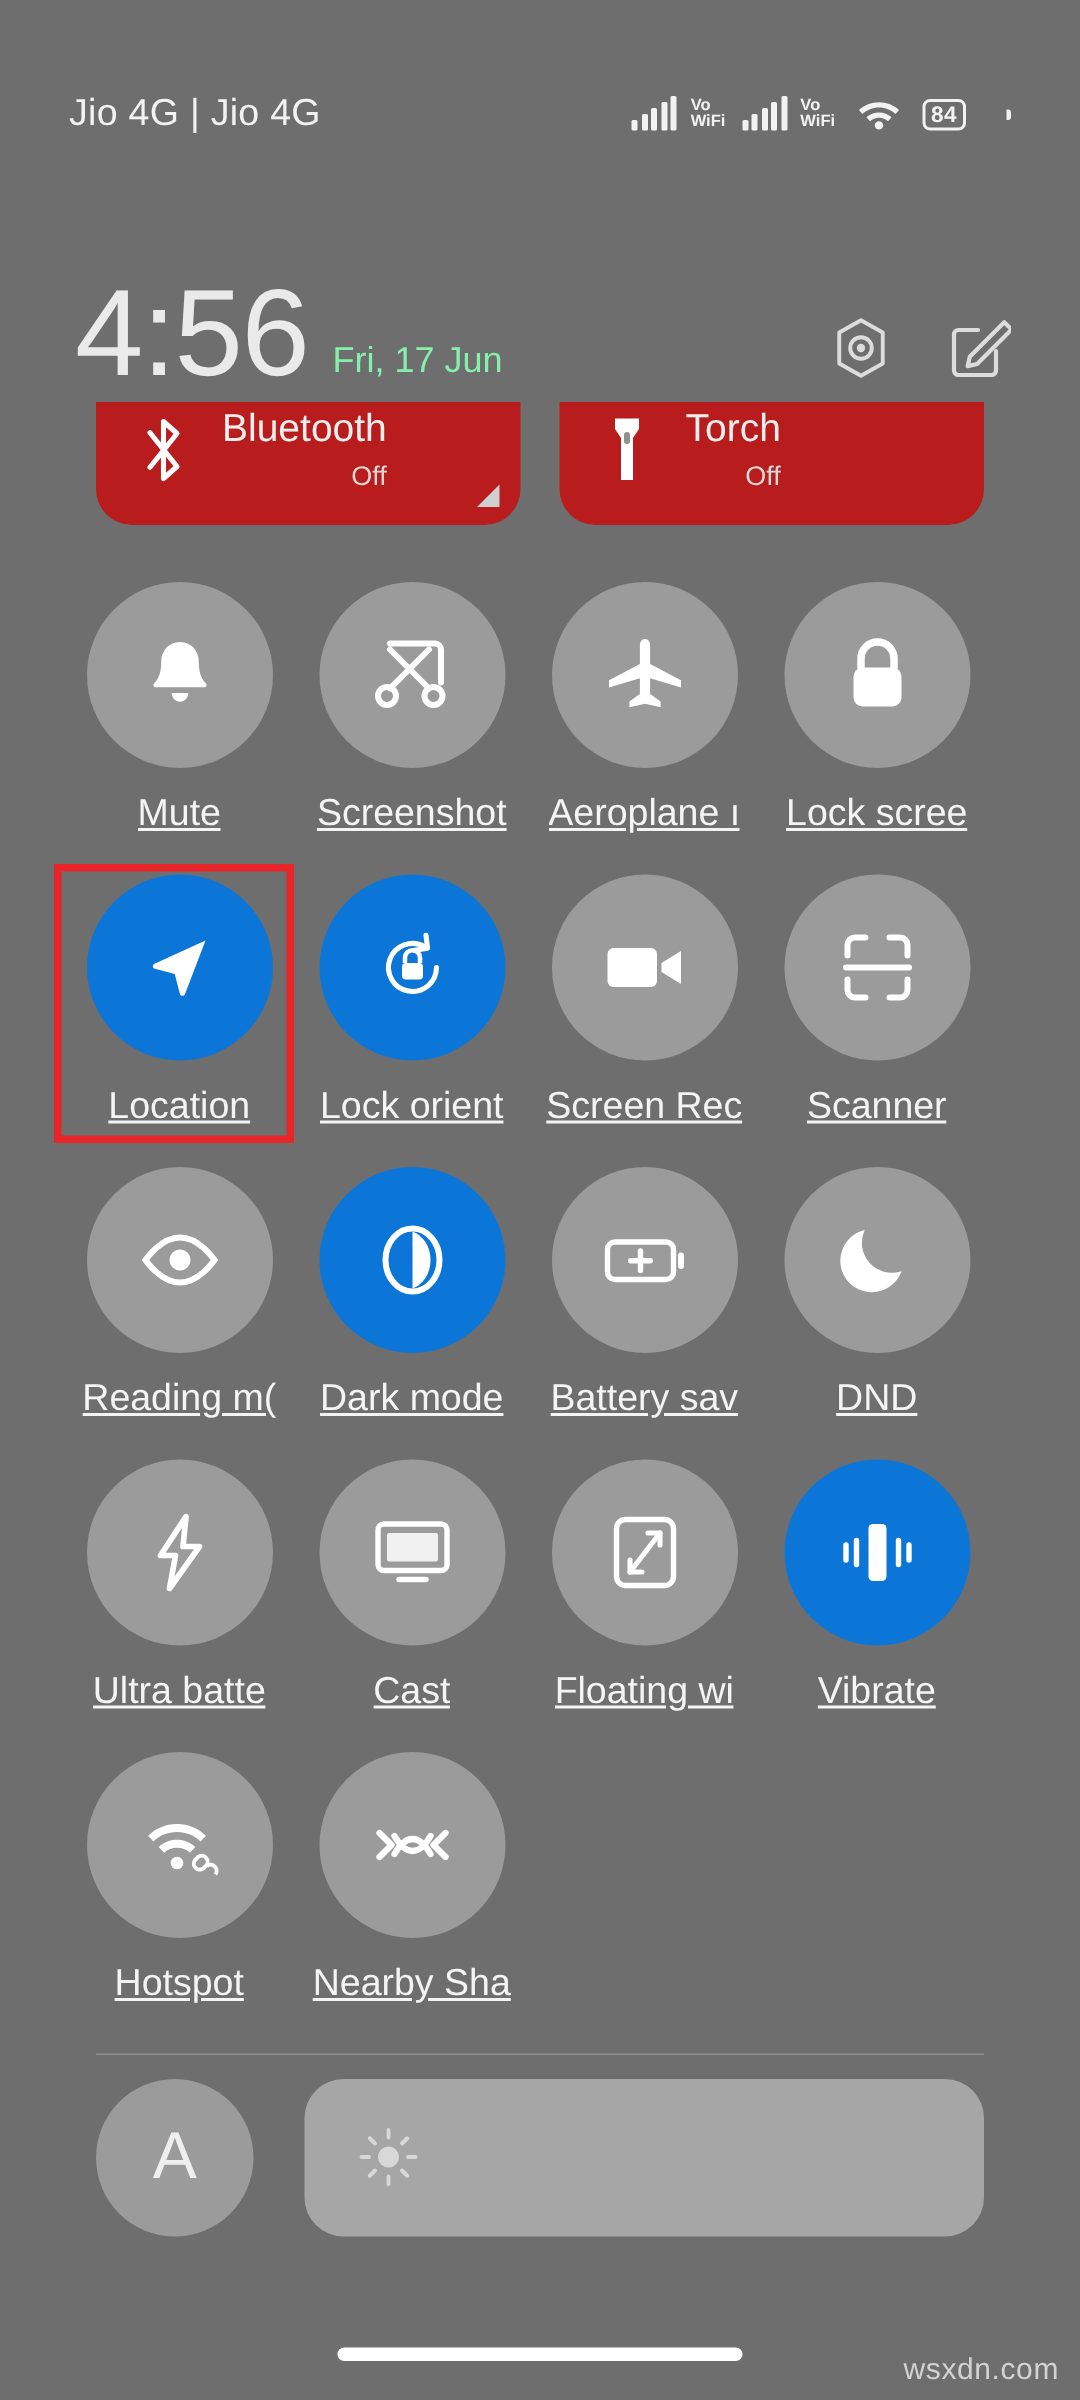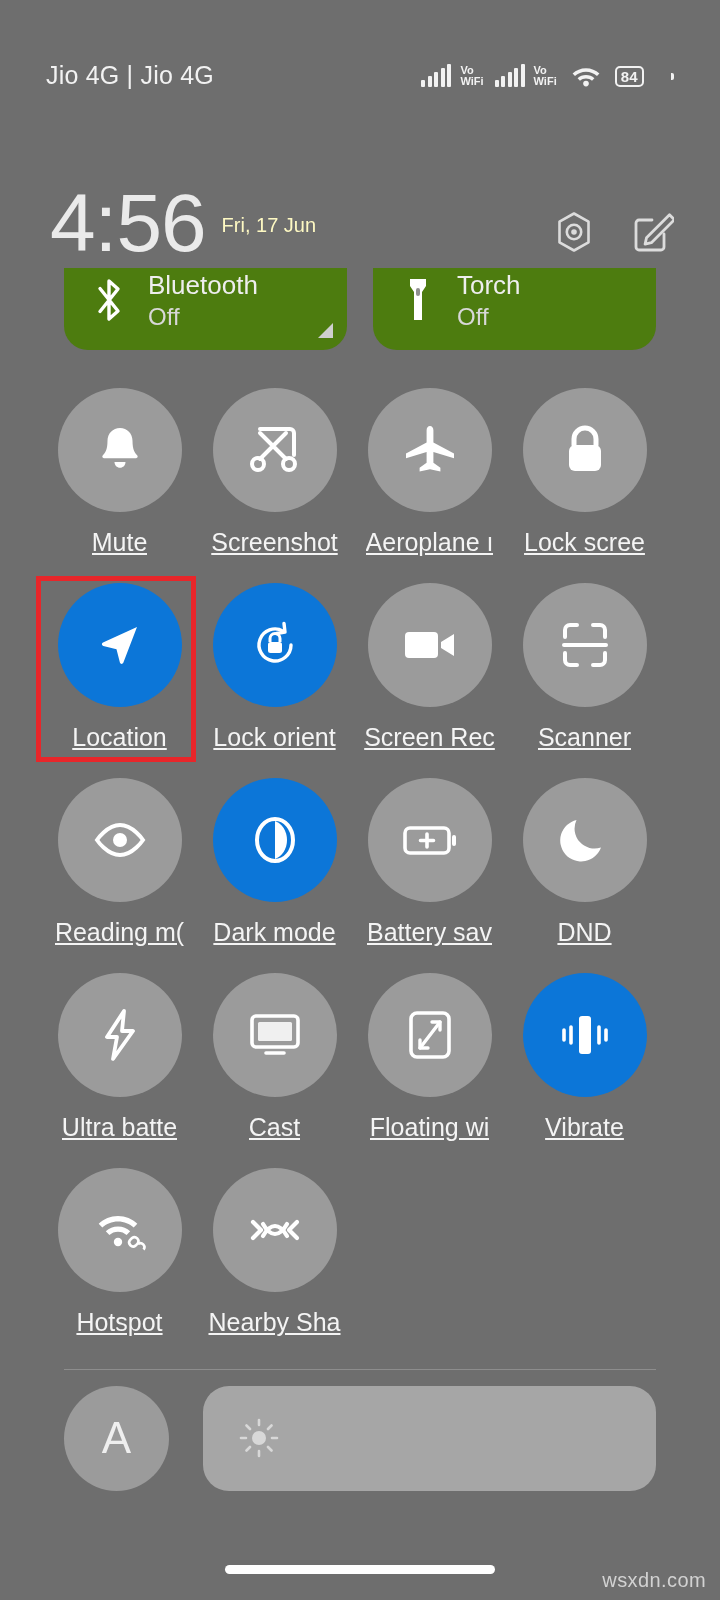--- a/index.html
+++ b/index.html
@@ -102,25 +102,25 @@
     box-sizing: border-box;
   }
   .clock {
     color: #eaeaea;
     font-size: 82px;
     line-height: 74px;
     font-weight: 300;
     letter-spacing: -1px;
   }
   .datetext {
-    color: #fef9c3;
-    font-size: 20px;
+    color: #86efac;
+    font-size: 24px;
     line-height: 30px;
     margin-left: 16px;
-    margin-bottom: 20px;
+    margin-bottom: 4px;
     flex: 1;
   }
   .header-actions {
     display: flex;
     align-items: center;
     gap: 36px;
     margin-bottom: 6px;
   }
 
   
@@ -128,49 +128,50 @@
     position: absolute;
     top: 268px;
     left: 64px;
     right: 64px;
     display: flex;
     gap: 26px;
     height: 82px;
   }
   .topcard {
     flex: 1;
-    background: #4d7c0f;
+    background: #b91c1c;
     border-radius: 0 0 24px 24px;
     position: relative;
     overflow: hidden;
     display: flex;
     align-items: center;
     padding-left: 22px;
     box-sizing: border-box;
+    text-align: right;
   }
   .topcard .tc-icon {
     width: 46px;
     display: flex;
     justify-content: center;
     align-items: center;
     margin-top: -18px;
   }
   .topcard .tc-text {
     margin-left: 16px;
     margin-top: -14px;
   }
   .topcard .tc-title {
     color: #eeeeee;
     font-size: 26px;
     line-height: 26px;
     white-space: nowrap;
   }
   .topcard .tc-sub {
     color: #d8d8d8;
-    font-size: 24px;
+    font-size: 18px;
     line-height: 30px;
     margin-top: 4px;
   }
   .expand-corner {
     position: absolute;
     right: 14px;
     bottom: 12px;
     width: 0; height: 0;
     border-left: 15px solid transparent;
     border-bottom: 15px solid #cfcfcf;

